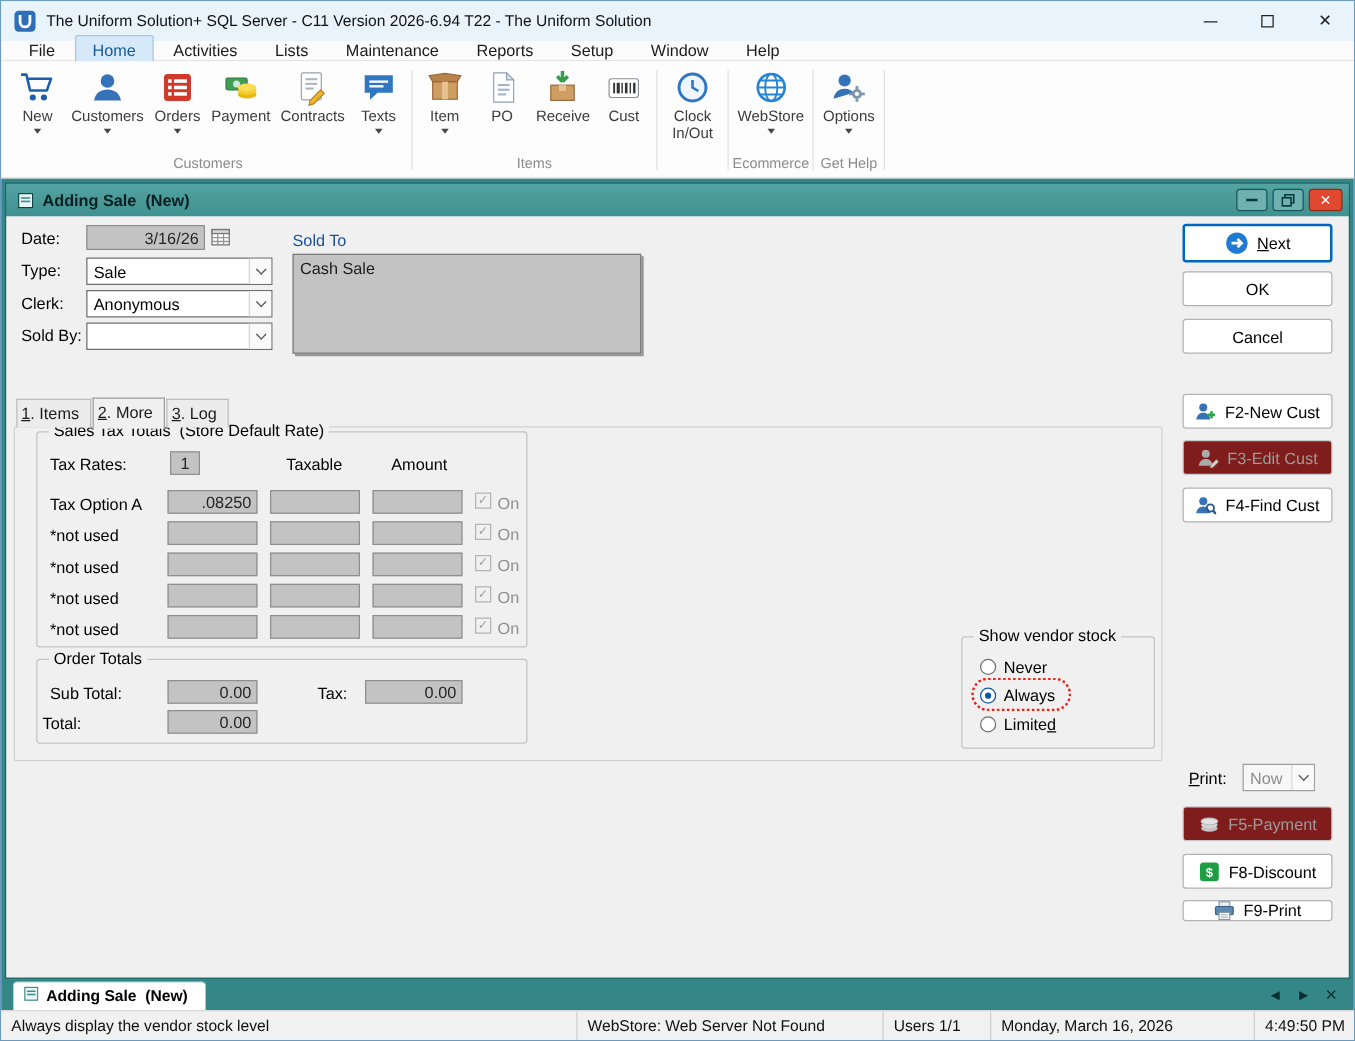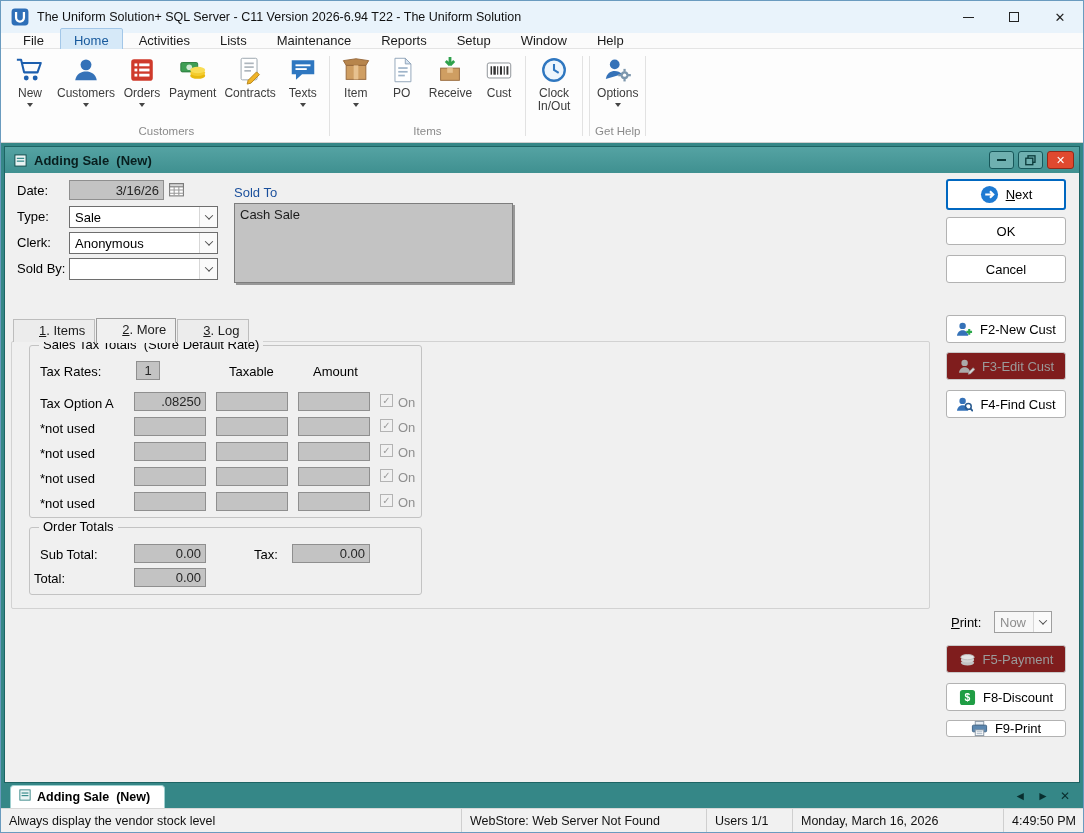--- a/index.html
+++ b/index.html
@@ -57,21 +57,21 @@
   .combo.disabled { border-color:#9f9f9f; background:#f7f7f7; }
   .soldto-panel { position:absolute; background:#c3c3c3; border:1px solid #7d7d7d; box-shadow:2px 2px 0 rgba(80,80,80,.55); padding:3px 5px; color:#1c1c1c; }
 
   .btn { position:absolute; background:#fff; border:1px solid #b2b2b2; border-radius:3px; display:flex; align-items:center; justify-content:center; gap:7px; font-size:13px; color:#000; cursor:default; }
   .btn.primary { border:2px solid #0067c0; }
   .btn.disabled { color:#9b9b9b; background:#7f1d1d; border-color:#c9c9c9; }
   .bicon { display:flex; }
 
   
   .tabstrip { position:absolute; display:flex; align-items:flex-end; height:23px; z-index:3; }
-  .tab { padding:3px 9px 4px 25px; border:1px solid #bdbdbd; border-bottom:none; background:#ececec; font-size:13px; margin-right:1px; color:#1c1c1c; }
+  .tab { padding:3px 9px 4px 3px; border:1px solid #bdbdbd; border-bottom:none; background:#ececec; font-size:13px; margin-right:1px; color:#1c1c1c; }
   .tab.active { background:#f0f0f0; border-color:#9d9d9d; padding-bottom:6px; margin-bottom:-1px; }
   .tabpage { position:absolute; border:1px solid #d2d2d2; border-radius:2px; background:#f0f0f0; z-index:1; }
 
   .groupbox { position:absolute; border:1px solid #c3c3c3; border-radius:3px; z-index:2; }
   .gb-title { position:absolute; top:-9px; left:9px; background:#f0f0f0; padding:0 4px; font-size:13px; color:#000; white-space:pre; }
   .glabel { position:absolute; font-size:13px; color:#000; white-space:nowrap; }
   .groupbox .dis-field { z-index:2; }
 
   .chk { position:absolute; width:13px; height:13px; background:#f1f1f1; border:1px solid #b3b3b3; color:#9c9c9c; font-size:10px; line-height:11px; text-align:center; font-style:normal; }
   .chk i { font-style:normal; }
@@ -276,20 +276,36 @@
               </svg>
           </span>
           <span class="lbl">Clock In/Out</span>
         </div>
       </div>
       <div class="ribbon-group-label"></div>
     </div>
 
     <div class="ribbon-sep"></div>
 
+    <div class="ribbon-group">
+      <div class="ribbon-buttons">
+        <div class="ribbon-btn">
+          <span class="ricon">
+            <svg viewBox="0 0 32 32" width="30" height="30">
+                <circle cx="16" cy="16" r="11.5" fill="none" stroke="#2585d3" stroke-width="2.2"></circle>
+                <ellipse cx="16" cy="16" rx="5.2" ry="11.5" fill="none" stroke="#2585d3" stroke-width="1.6"></ellipse>
+                <path d="M4.8 16h22.4M6.6 10h18.8M6.6 22h18.8" stroke="#2585d3" stroke-width="1.6" fill="none"></path>
+              </svg>
+          </span>
+          <span class="lbl">WebStore</span>
+          <span class="caret"></span>
+        </div>
+      </div>
+      <div class="ribbon-group-label">Ecommerce</div>
+    </div>
 
     <div class="ribbon-sep"></div>
 
     <div class="ribbon-group">
       <div class="ribbon-buttons">
         <div class="ribbon-btn">
           <span class="ricon">
             <svg viewBox="0 0 32 32" width="30" height="30">
                 <circle cx="12.5" cy="10" r="5.2" fill="#3572b8"></circle>
                 <path d="M3 25.5c1-6 5.2-8.4 9.5-8.4 3 0 5.8 1 7.6 3.4z" fill="#3572b8"></path>
@@ -455,20 +471,36 @@
           <div class="dis-field" style="left:104px;top:40px;width:72px;height:19px">0.00</div>
         </div>
 
         <span class="flabel" style="left:760px;top:185px">User:</span>
         <div class="dis-field" style="left:830px;top:183px;width:90px;height:18px"></div>
         <span class="flabel" style="left:760px;top:211px">Modified:</span>
         <div class="dis-field" style="left:830px;top:209px;width:90px;height:18px"></div>
         <span class="flabel" style="left:760px;top:237px">Time:</span>
         <div class="dis-field" style="left:830px;top:235px;width:90px;height:18px"></div>
 
+        <div class="groupbox" style="left:764px;top:336px;width:155px;height:90px">
+          <span class="gb-title">Show vendor stock</span>
+          <div class="vs-row" style="left:14px;top:15px">
+            <span class="radio"></span>
+            <span class="vs-label">Never</span>
+          </div>
+          <div class="vs-row" style="left:14px;top:38px">
+            <span class="red-oval"></span>
+            <span class="radio checked"></span>
+            <span class="vs-label">Always</span>
+          </div>
+          <div class="vs-row" style="left:14px;top:61px">
+            <span class="radio"></span>
+            <span class="vs-label">Limite<u>d</u></span>
+          </div>
+        </div>
 
         <span class="flabel" style="left:946px;top:442px"><u>P</u>rint:</span>
         <div class="combo disabled" style="left:989px;top:438px;width:58px">
           <span class="val">Now</span>
           <span class="arrow-box">
               <i class="chev"></i>
             </span>
         </div>
 
         <div class="btn" style="left:941px;top:142px;width:120px;height:28px">

